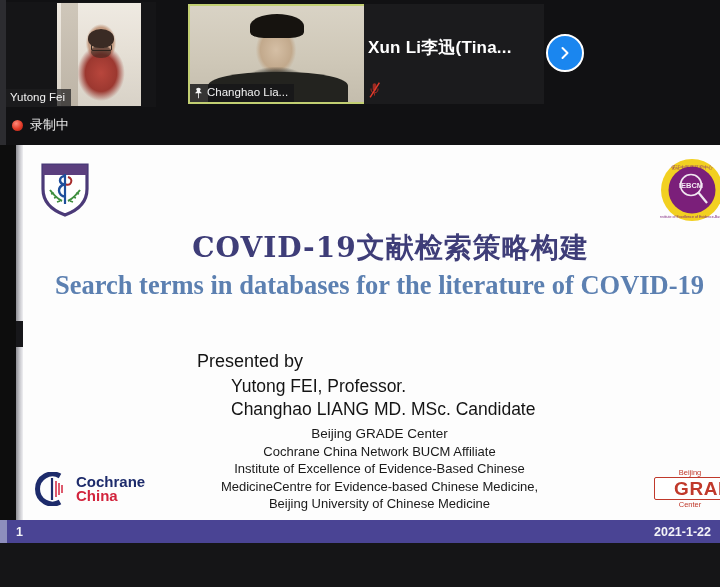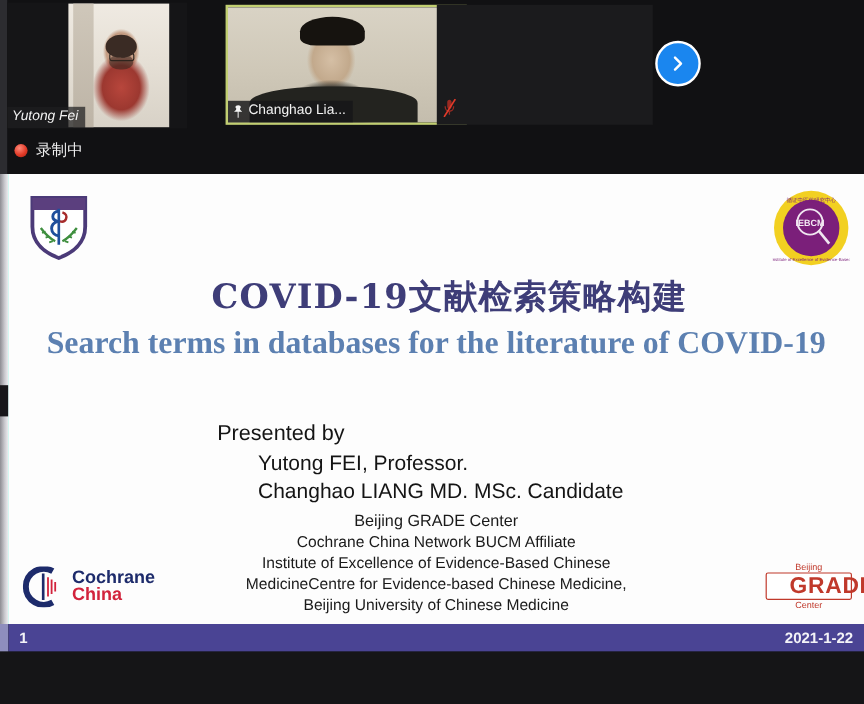--- a/index.html
+++ b/index.html
@@ -76,21 +76,21 @@
   .tile-3 { left: 364px; top: 4px; width: 180px; height: 100px; background: #1b1b1d; }
 
   .name-chip {
     position: absolute; left: 0; bottom: 0;
     display: flex; align-items: center; gap: 4px;
     padding: 1px 6px 2px 4px;
     background: rgba(22,22,24,.82);
     color: #f2f2f2; font-size: 11.5px; line-height: 15px;
     white-space: nowrap;
   }
-  .tile-1 .name-chip { background: rgba(30,30,32,.72); font-style: italic; }
+  .tile-1 .name-chip { background: rgba(30,30,32,.72); }
 
   .pin-icon { width: 9px; height: 12px; display:block; }
 
   .xun-name {
     position: absolute; left: 368px; top: 36px;
     color: #ffffff; font-size: 17px; font-weight: bold;
     letter-spacing: .2px; white-space: nowrap;
   }
   .mute-icon { position:absolute; left:368px; top:82px; width:13px; height:16px; }
 
@@ -106,22 +106,22 @@
     display: flex; align-items: center; gap: 7px;
   }
   .rec-dot {
     width: 11px; height: 11px; border-radius: 50%;
     background: radial-gradient(circle at 38% 32%, #ff8a7a 0%, #e23b28 55%, #a31f12 100%);
   }
   .rec-text { color: #ededed; font-size: 13px; }
 
   
   .slide-wrap {
-    position: absolute; left: 0; top: 145px; width: 664px; height: 375px;
-    background: #5eead4;
+    position: absolute; left: 16px; top: 145px; width: 664px; height: 375px;
+    background: #404040;
   }
   .slide-edge-l {
     position:absolute; left:0; top:0; width:7px; height:375px;
     background: linear-gradient(90deg,#8d8d93 0%,#c9c9ce 55%,#efeff2 100%);
   }
   .slide-edge-l .nub {
     position:absolute; left:0; top:176px; width:7px; height:26px; background:#17171a;
   }
   .slide {
     position:absolute; left:7px; top:0; width:713px; height:375px;
@@ -229,20 +229,21 @@
     </div>
     <div class="name-chip">
       <svg class="pin-icon" viewBox="0 0 10 13">
         <path d="M5 0.6c-1.5 0-2.6 0.9-2.6 1.6 0 0.5 0.5 0.7 0.7 1.3 0.2 0.6 0.1 1.5-0.9 2.2-0.6 0.4-0.9 0.7-0.9 1h3.2v5.6h0.9v-5.6h3.2c0-0.3-0.3-0.6-0.9-1-1-0.7-1.1-1.6-0.9-2.2 0.2-0.6 0.7-0.8 0.7-1.3 0-0.7-1.1-1.6-2.5-1.6z" fill="#f5f5f5"></path>
       </svg>
       <span>Changhao Lia...</span>
     </div>
   </div>
 
   <div class="tile tile-3"></div>
+  <div class="xun-name">Xun Li李迅(Tina...</div>
   <svg class="mute-icon" viewBox="0 0 13 16">
     <path d="M6.5 1.2c-1 0-1.8 0.8-1.8 1.8v4c0 1 0.8 1.8 1.8 1.8s1.8-0.8 1.8-1.8v-4c0-1-0.8-1.8-1.8-1.8z" fill="#9b2a22"></path>
     <path d="M3 6.5v0.7c0 1.9 1.6 3.5 3.5 3.5s3.5-1.6 3.5-3.5v-0.7" stroke="#9b2a22" stroke-width="1.1" fill="none"></path>
     <line x1="6.5" y1="10.8" x2="6.5" y2="13.6" stroke="#9b2a22" stroke-width="1.1"></line>
     <line x1="11.4" y1="0.6" x2="2.1" y2="15.4" stroke="#e03a2a" stroke-width="1.5"></line>
   </svg>
 
   <div class="next-btn">
     <svg width="14" height="16" viewBox="0 0 14 16">
       <polyline points="4.5,3 9.5,8 4.5,13" stroke="#ffffff" stroke-width="2" fill="none" stroke-linecap="round" stroke-linejoin="round"></polyline>

